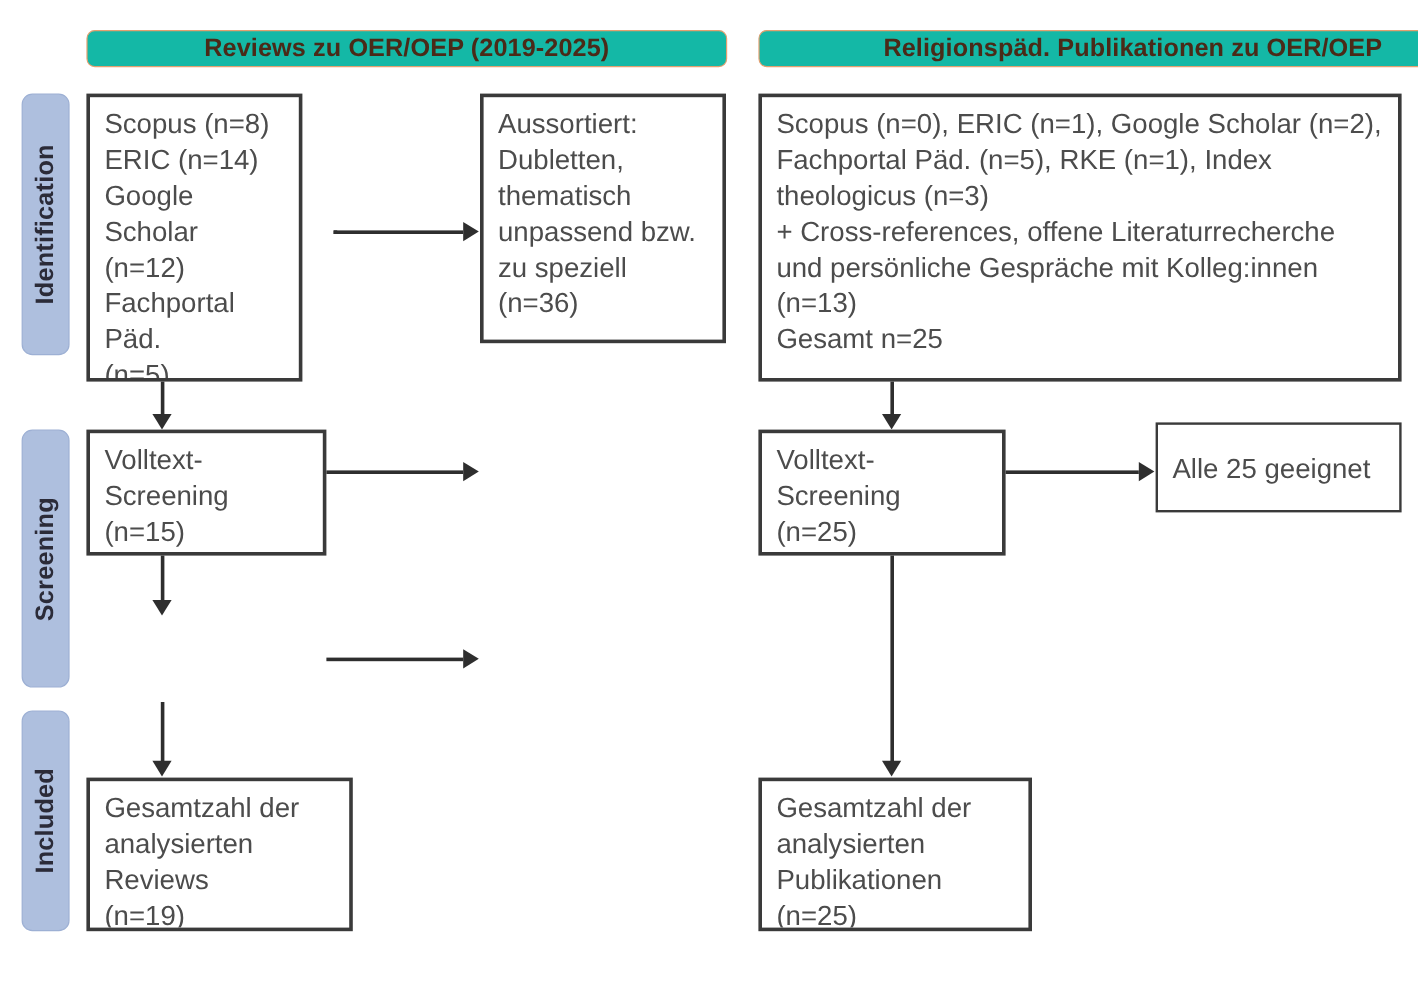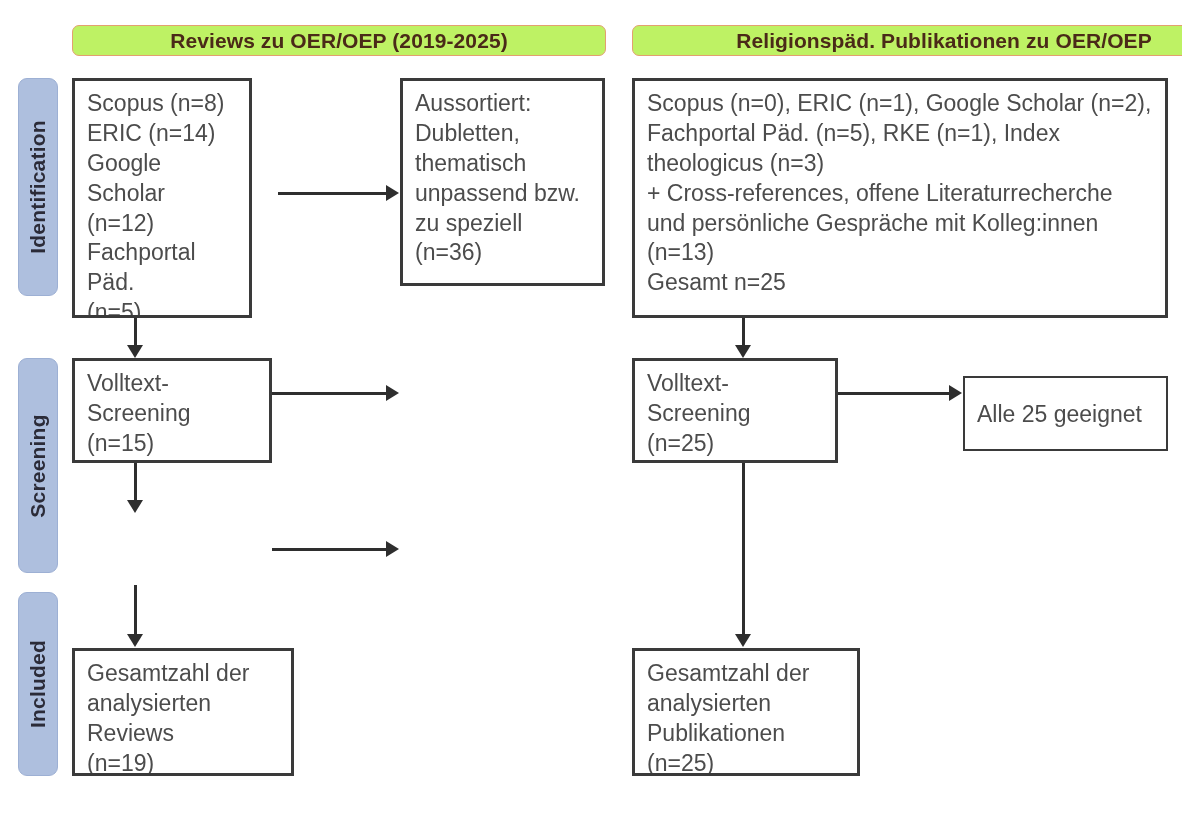--- a/index.html
+++ b/index.html
@@ -14,21 +14,21 @@
     position: relative;
     width: 1182px;
     height: 820px;
     background: #ffffff;
     overflow: hidden;
   }
 
   
   .col-header {
     position: absolute;
-    background: #bef264;
+    background: #14b8a6;
     border: 1px solid #e3a070;
     border-radius: 7px;
     color: #4a2a18;
     font-weight: bold;
     font-size: 21px;
     letter-spacing: .1px;
     display: flex;
     align-items: center;
     justify-content: center;
     text-align: center;
@@ -173,21 +173,21 @@
 (n=13)
 Gesamt n=25</div>
 
   <div class="conn v" style="left:742px; top:318px; height:30px;"></div>
   <div class="arrow-head down" style="left:735px; top:345px;"></div>
 
   <div class="node" style="left:632px; top:358px; width:206px; height:105px;">Volltext-
 Screening
 (n=25)</div>
 
-  <div class="node center-v thin" style="left:963px; top:376px; width:205px; height:75px;">Alle 25 geeignet</div>
+  <div class="node center-v thin" style="left:963px; top:352px; width:205px; height:75px;">Alle 25 geeignet</div>
 
   <div class="conn h" style="left:838px; top:392px; width:111px;"></div>
   <div class="arrow-head right" style="left:949px; top:385px;"></div>
 
   <div class="conn v" style="left:742px; top:463px; height:174px;"></div>
   <div class="arrow-head down" style="left:735px; top:634px;"></div>
 
   <div class="node" style="left:632px; top:648px; width:228px; height:128px;">Gesamtzahl der
 analysierten
 Publikationen

